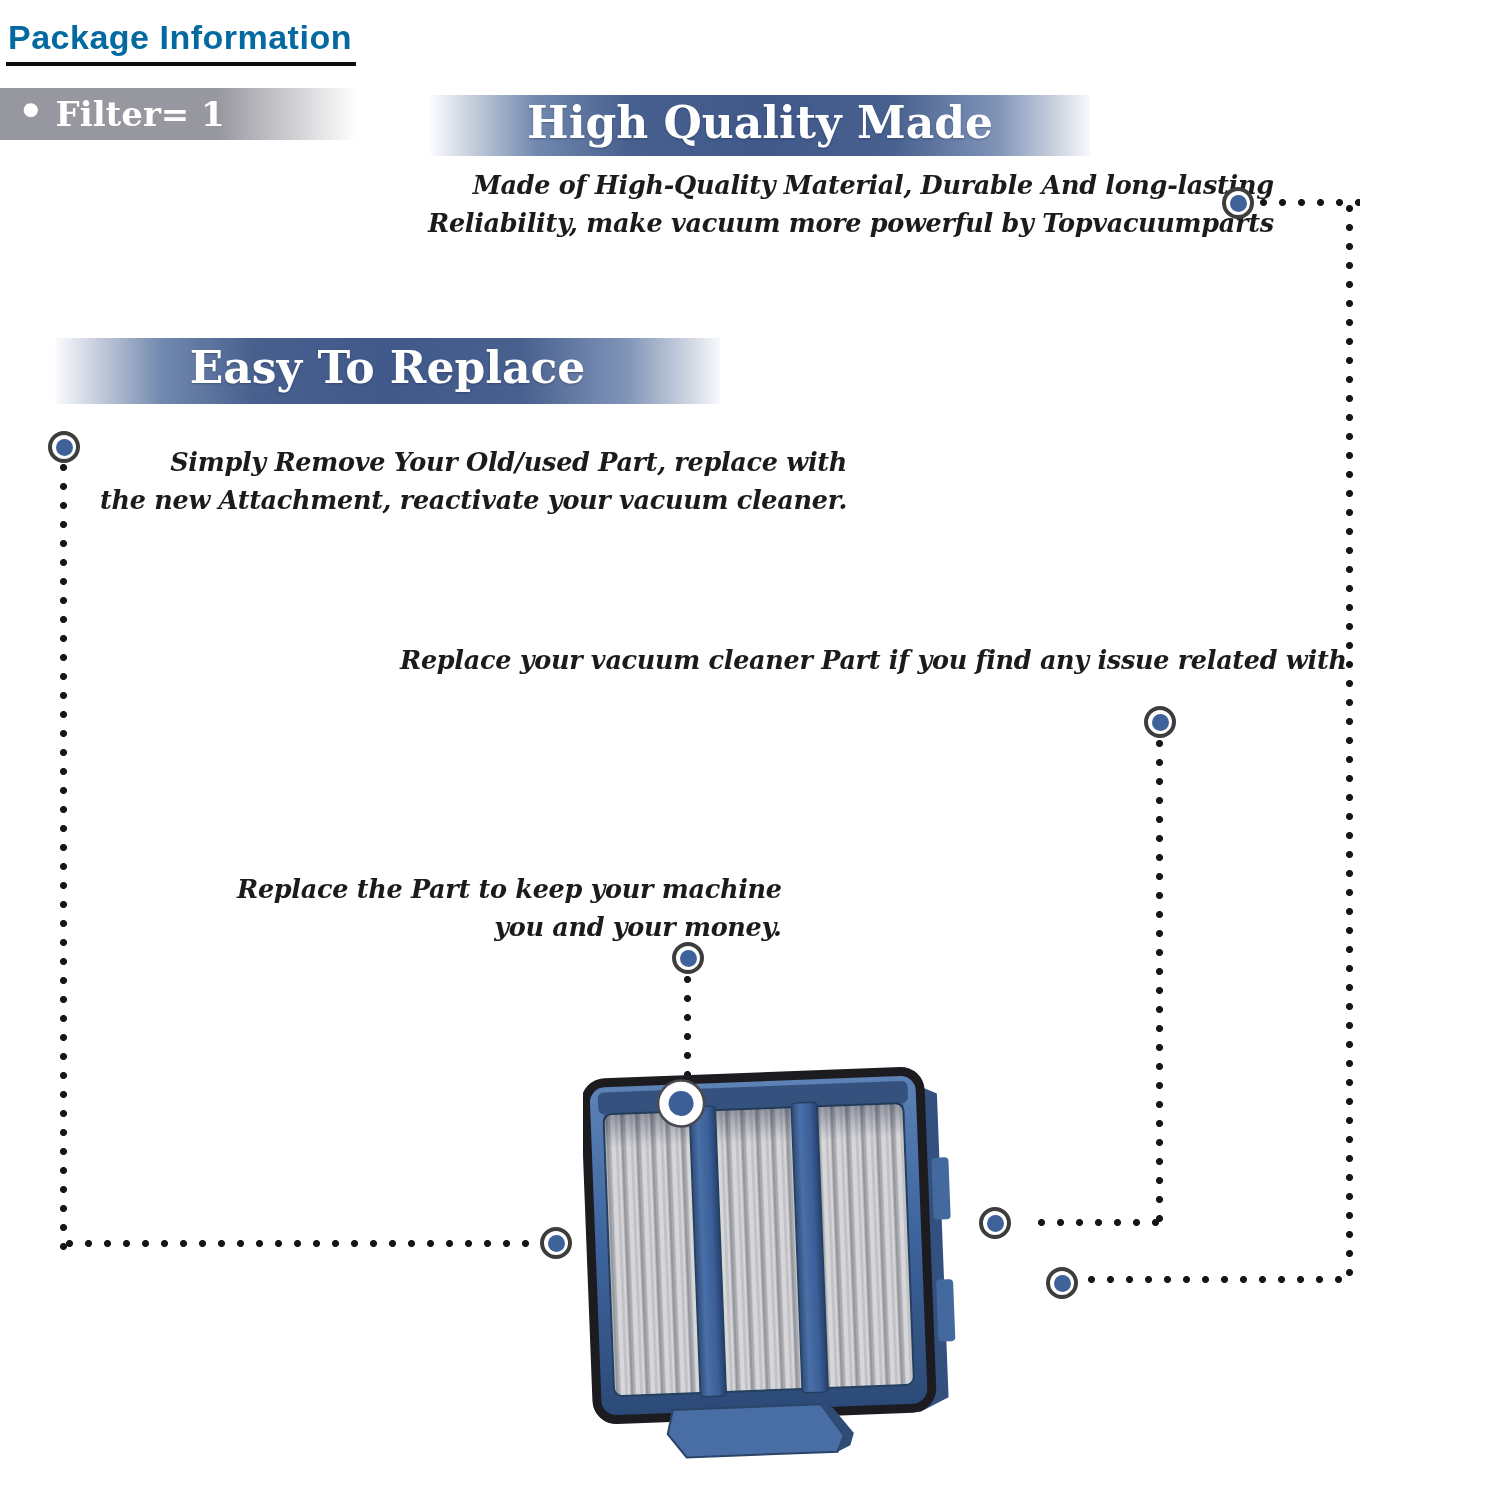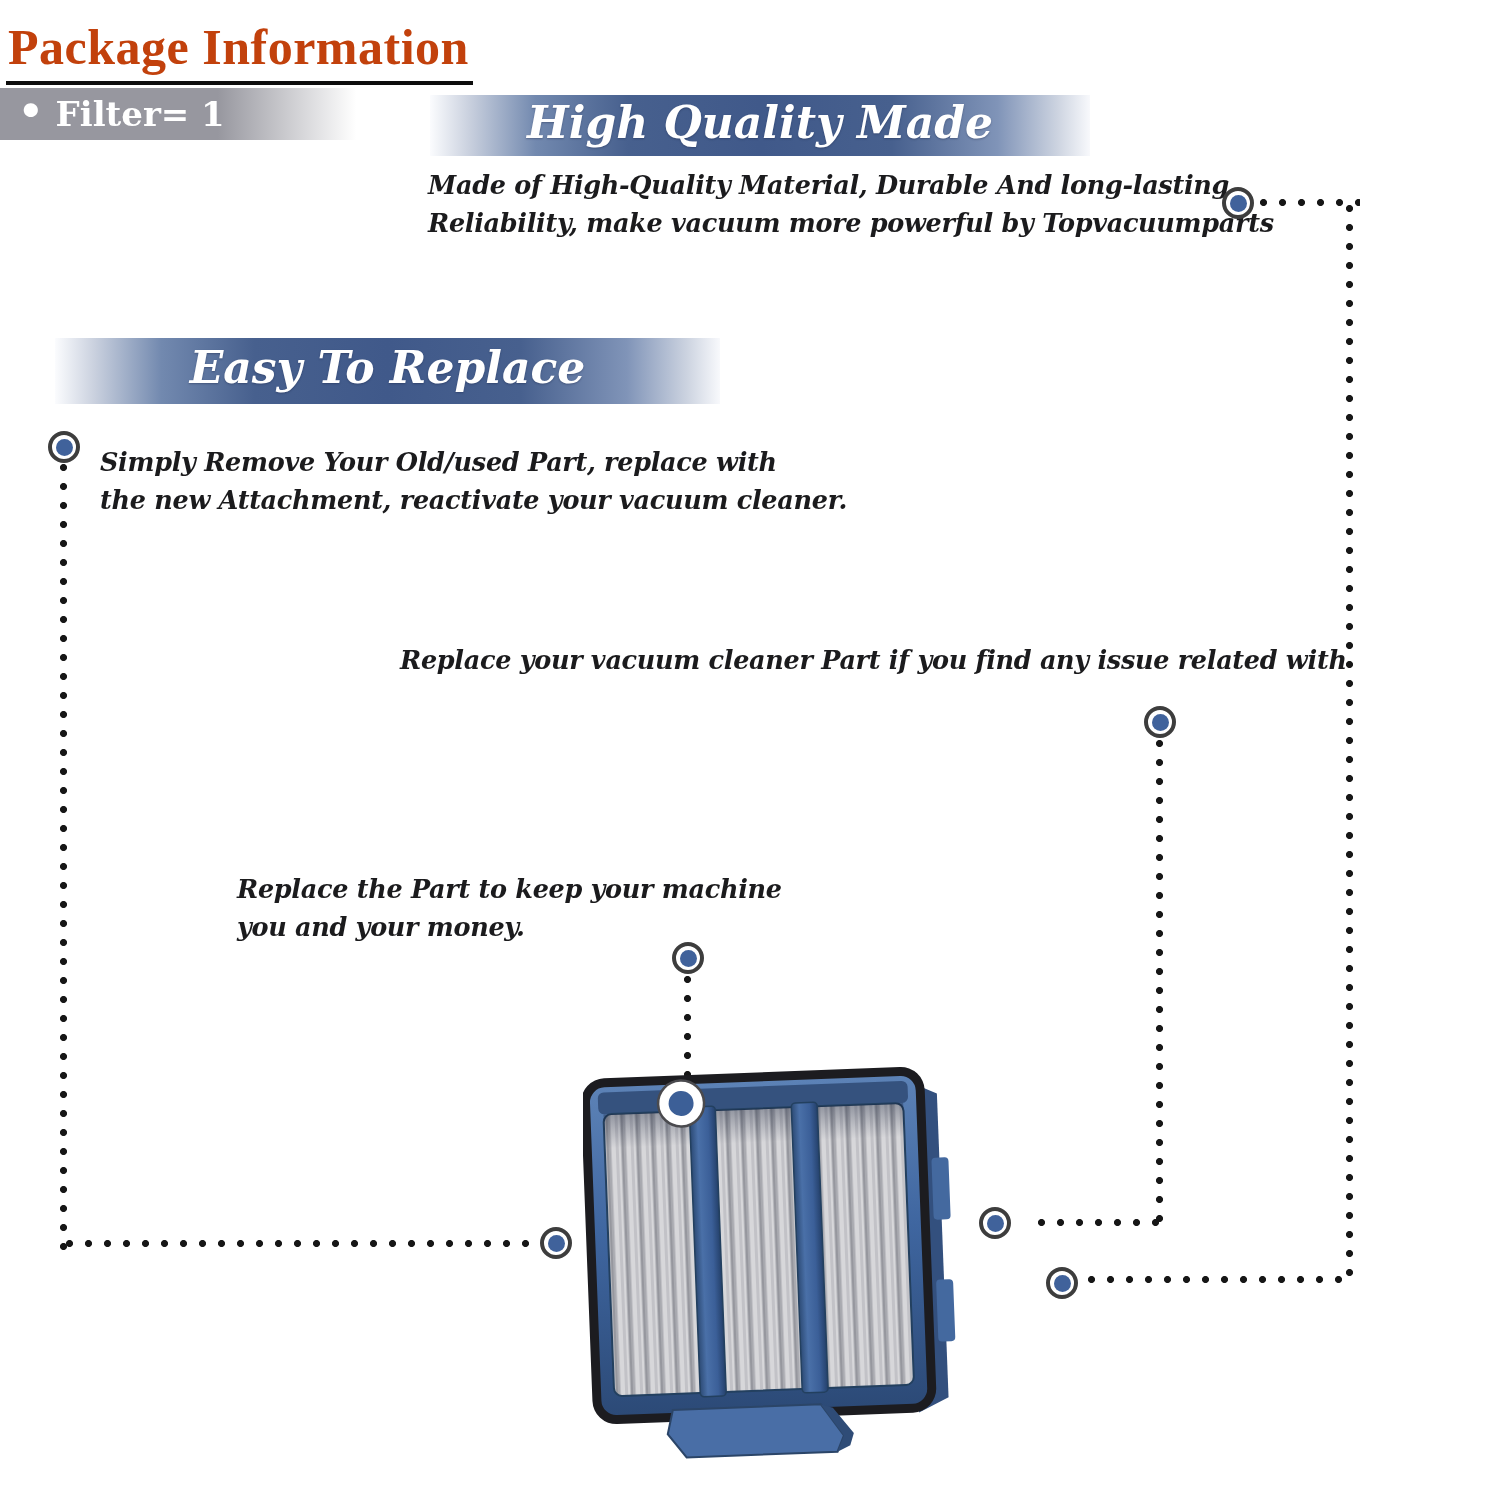--- a/index.html
+++ b/index.html
@@ -7,22 +7,22 @@
     position:relative;
     width:1500px;height:1500px;
     background:#ffffff;
     overflow:hidden;
     font-family:"DejaVu Serif", serif;
   }
 
   
   .page-title{
     position:absolute;left:6px;top:18px;
-    font-family:Liberation Serif, serif;
-    font-weight:bold;font-size:50px;color:#c2410c;
+    font-family:Liberation Sans, sans-serif;
+    font-weight:bold;font-size:34px;color:#0369a1;
     letter-spacing:0.5px;
   }
   .page-title span{
     display:inline-block;
     border-bottom:4px solid #0d0d0d;
     padding:0 4px 5px 2px;
   }
 
   
   .gray-bar{
@@ -46,37 +46,37 @@
       #7289af 16%,
       var(--banner-blue,#47608E) 30%,
       #40598a 50%,
       var(--banner-blue,#47608E) 70%,
       #8094b8 86%,
       #ccd3e0 95%,
       #f8f9fc 100%);
     display:flex;align-items:center;justify-content:center;
   }
   .banner .banner-title{
-    color:#ffffff;font-style:italic;font-weight:bold;
+    color:#ffffff;font-weight:bold;
     font-size:44px;line-height:1;padding-bottom:6px;
     text-shadow:0 1px 2px rgba(20,30,60,0.35);
     white-space:nowrap;
     text-align:center;
   }
   .banner-hq   {left:430px;top:95px; width:660px;height:61px;}
   .banner-easy {left:55px; top:338px;width:665px;}
   .banner-warm {left:417px;top:562px;width:673px;}
   .banner-value{left:231px;top:802px;width:690px;}
 
   
   .desc{
     position:absolute;
     color:var(--text-dark,#1B1B1D);
     font-style:italic;font-weight:bold;
-    font-size:25.5px;letter-spacing:-0.3px;line-height:38px;
+    font-size:25.5px;letter-spacing:-0.3px;line-height:38px;text-align:right;
   }
   .desc p{margin:0;white-space:nowrap;}
   .desc-hq   {left:428px;top:166px;}
   .desc-easy {left:100px;top:410px;margin-top:33px;}
   .desc-warm {left:400px;top:641px;width:852px;text-align:center;}
   .desc-value{left:237px;top:870px;}
 
   
   .marker{
     position:absolute;width:32px;height:32px;box-sizing:border-box;

